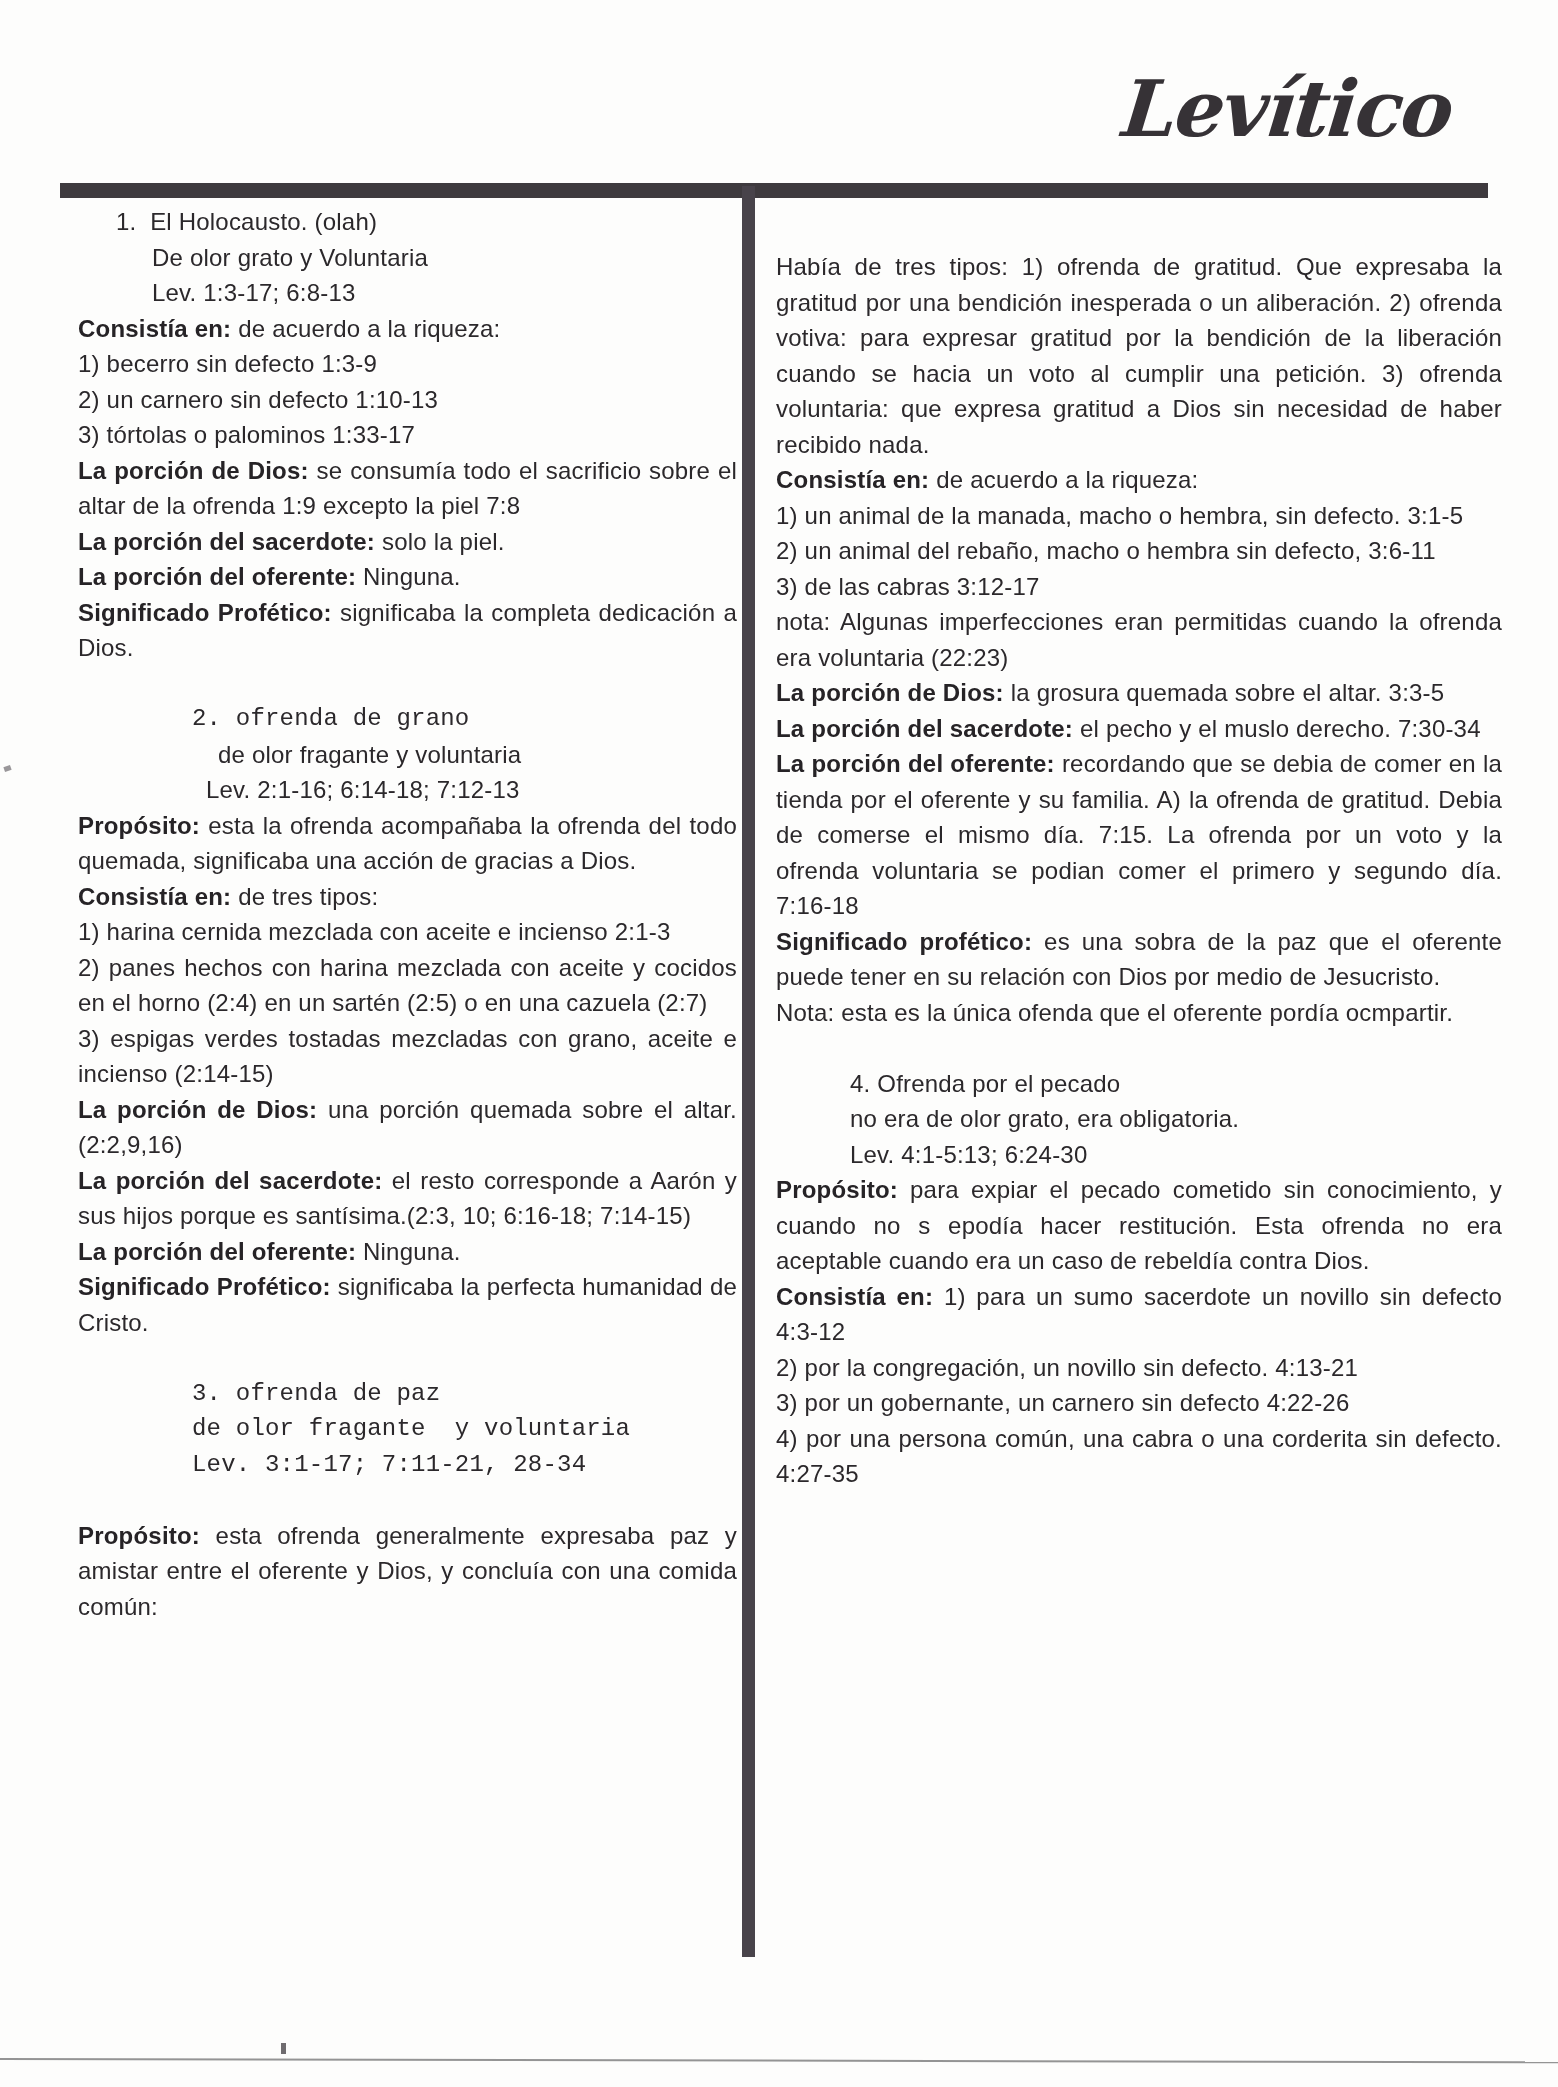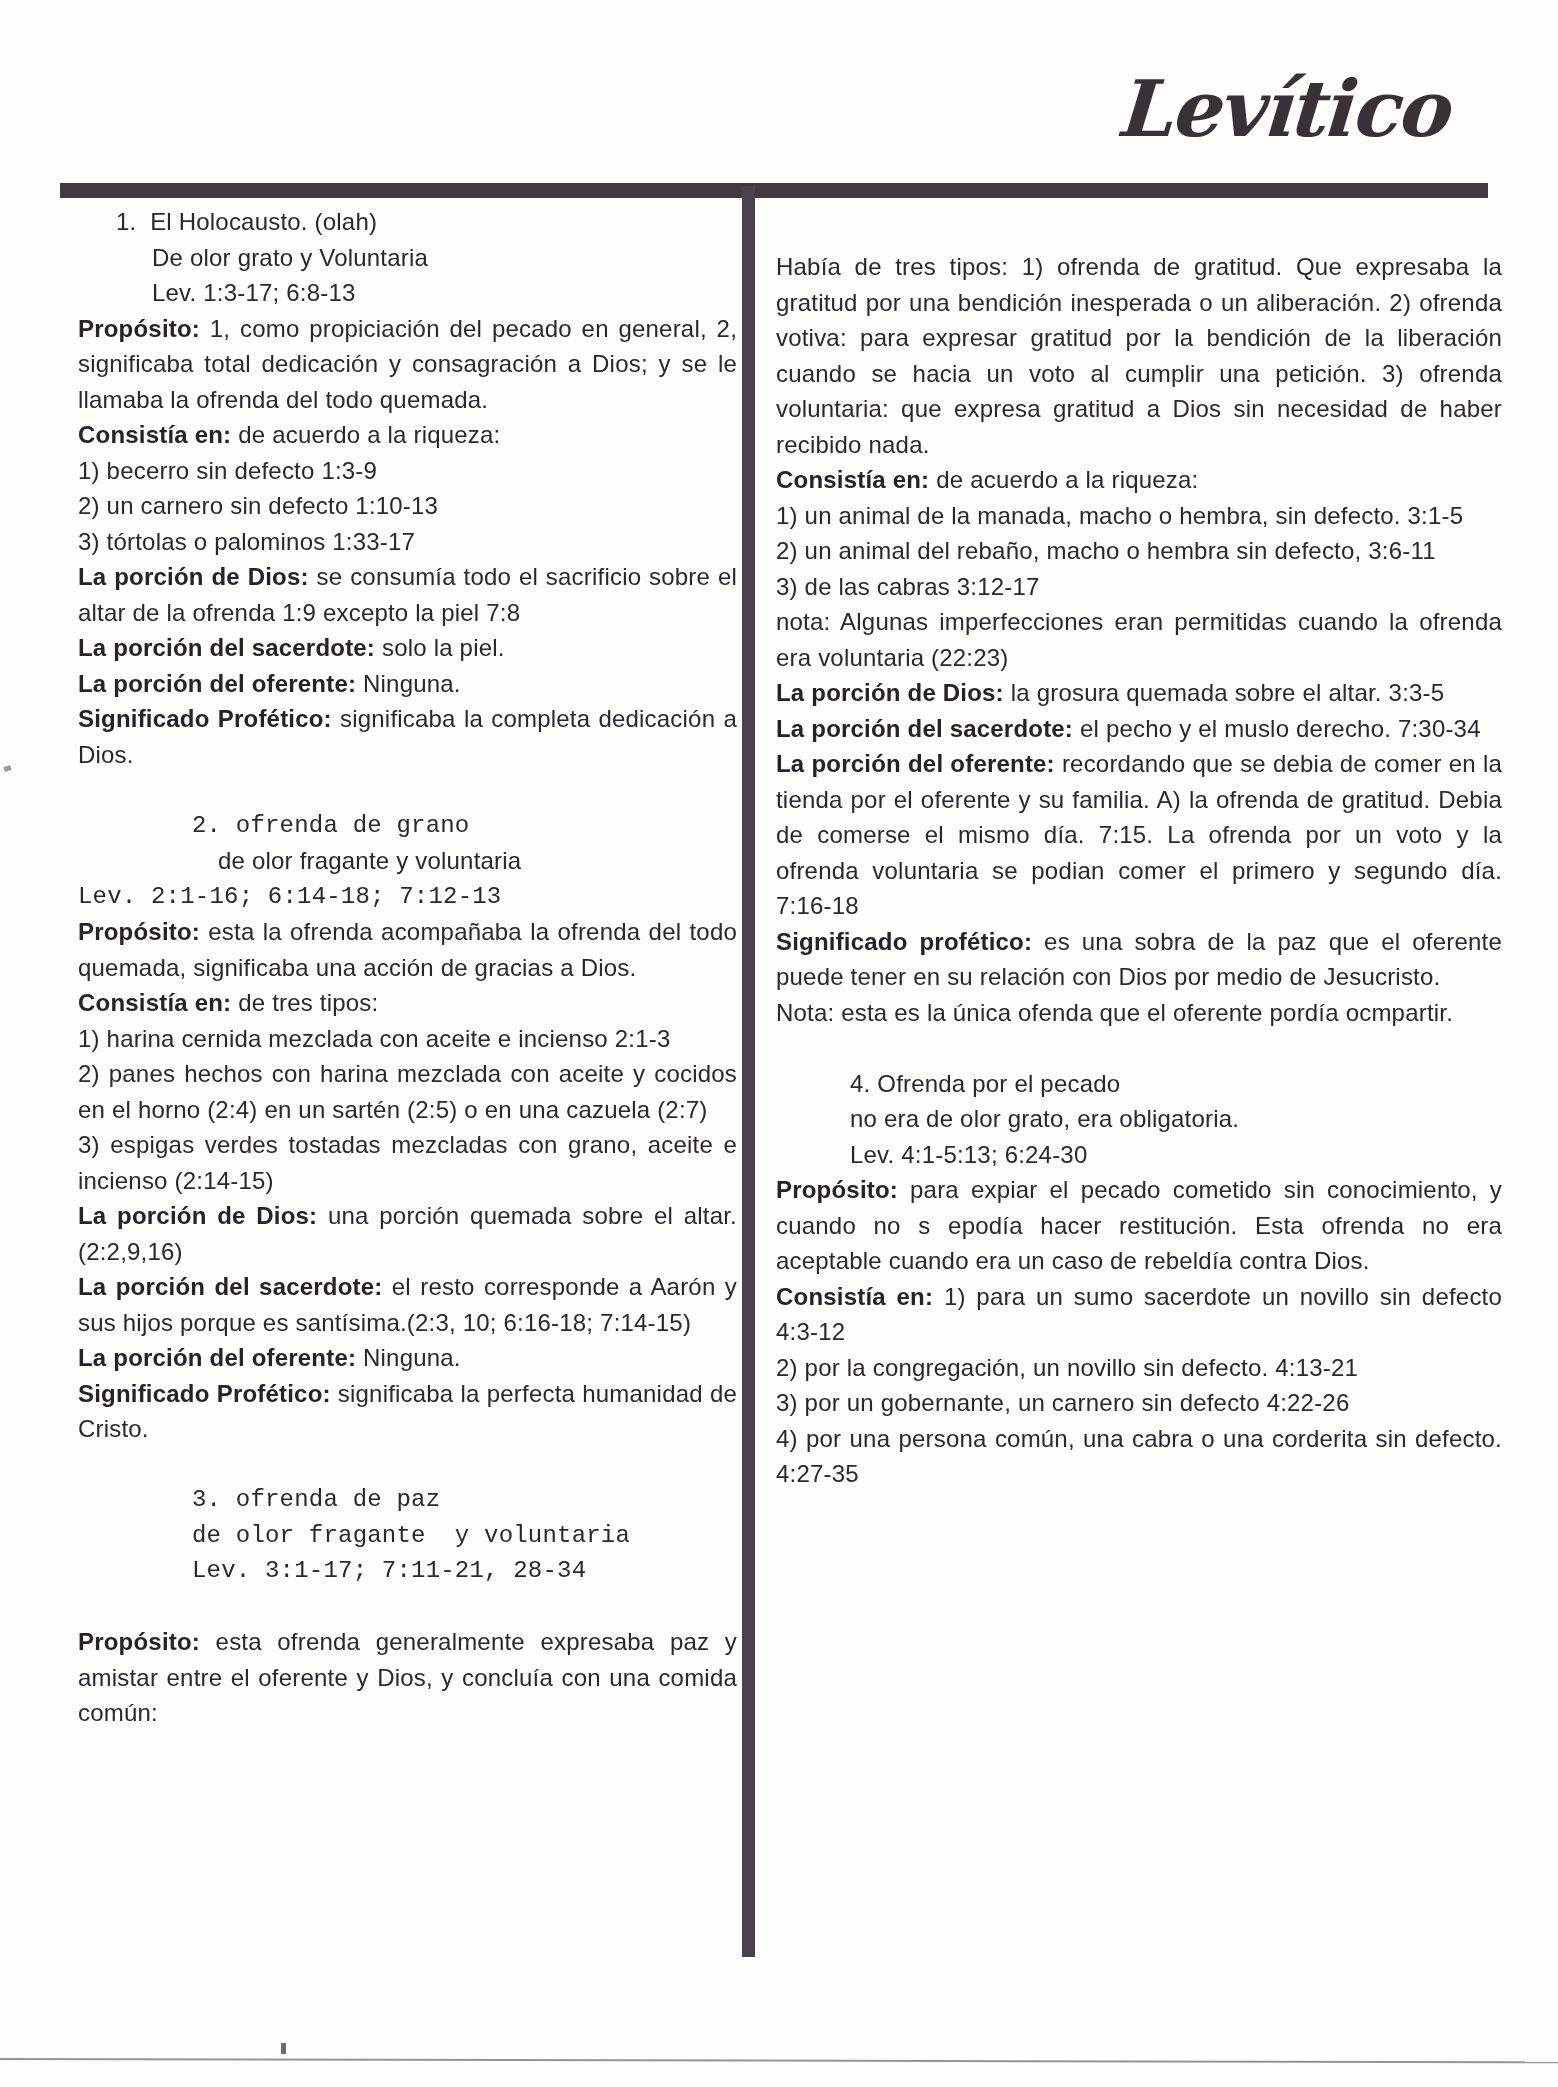--- a/index.html
+++ b/index.html
@@ -49,40 +49,39 @@
   }
   .col-left{left:78px;top:204px;width:659px;}
   .col-right{left:776px;top:249px;width:726px;}
   .para{text-align:justify;}
   .para b{font-weight:bold;color:#262326;}
   .heading .hline{white-space:nowrap;}
   .spacer{height:35.5px;}
   .ind-1{margin-left:38px;}
   .ind-2{margin-left:74px;}
   .ind-3{margin-left:114px;font-family:Liberation Mono, monospace;}
-  .ind-4{font-family:Liberation Mono, monospace;}
+  .ind-4{margin-left:128px;}
   .ind-5{margin-left:140px;}
   .fleck{position:absolute;background:#6f6c6f;}
   .fleck-a{left:281px;top:2043px;width:5px;height:11px;}
   .fleck-b{left:4px;top:766px;width:7px;height:5px;transform:rotate(-20deg);background:#9a979a;}
 </style>
 </head>
 <body>
 
 <div class="page">
   <div class="title">Levítico</div>
   <div class="rule-bar"></div>
   <div class="divider"></div>
   <div class="col col-left" id="col-left">
       <div class="heading">
         <div class="hline ind-1">1.&nbsp; El Holocausto. (olah)</div>
         <div class="hline ind-2">De olor grato y Voluntaria</div>
         <div class="hline ind-2">Lev. 1:3-17; 6:8-13</div>
       </div>
-      <div class="para"><b>Propósito:</b> 1, como propiciación del pecado en general, 2, significaba total dedicación y consagración a Dios; y se le llamaba la ofrenda del todo quemada.</div>
       <div class="para"><b>Consistía en:</b> de acuerdo a la riqueza:</div>
       <div class="para">1) becerro sin defecto 1:3-9</div>
       <div class="para">2) un carnero sin defecto 1:10-13</div>
       <div class="para">3) tórtolas o palominos 1:33-17</div>
       <div class="para"><b>La porción de Dios:</b> se consumía todo el sacrificio sobre el altar de la ofrenda 1:9 excepto la piel 7:8</div>
       <div class="para"><b>La porción del sacerdote:</b> solo la piel.</div>
       <div class="para"><b>La porción del oferente:</b> Ninguna.</div>
       <div class="para"><b>Significado Profético:</b> significaba la completa dedicación a Dios.</div>
       <div class="spacer"></div>
       <div class="heading">

